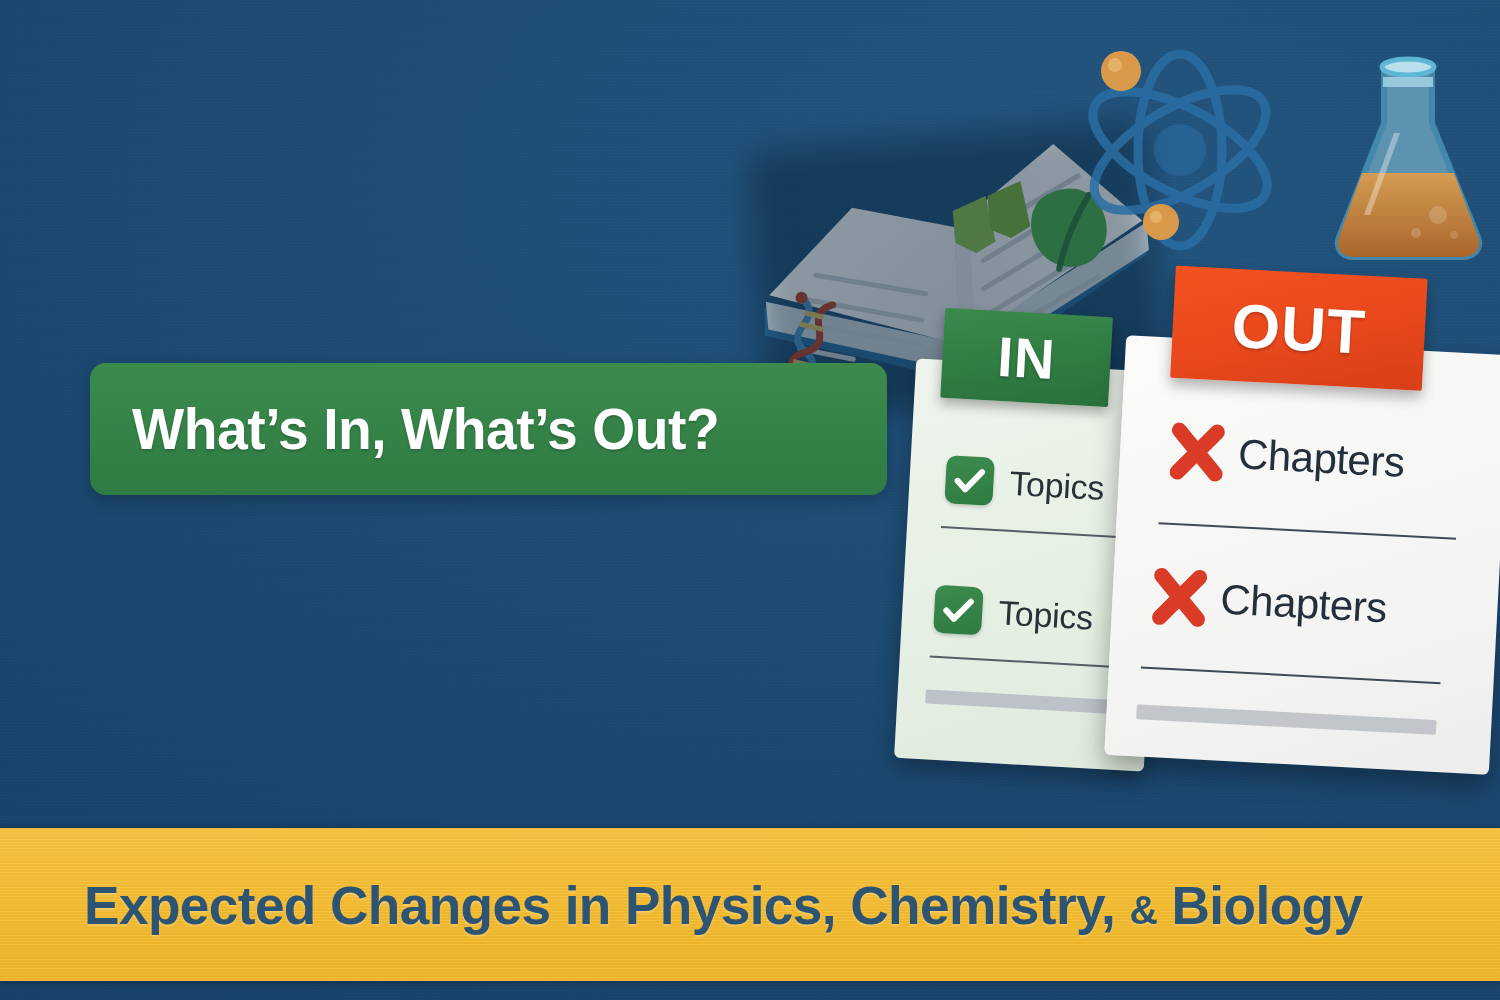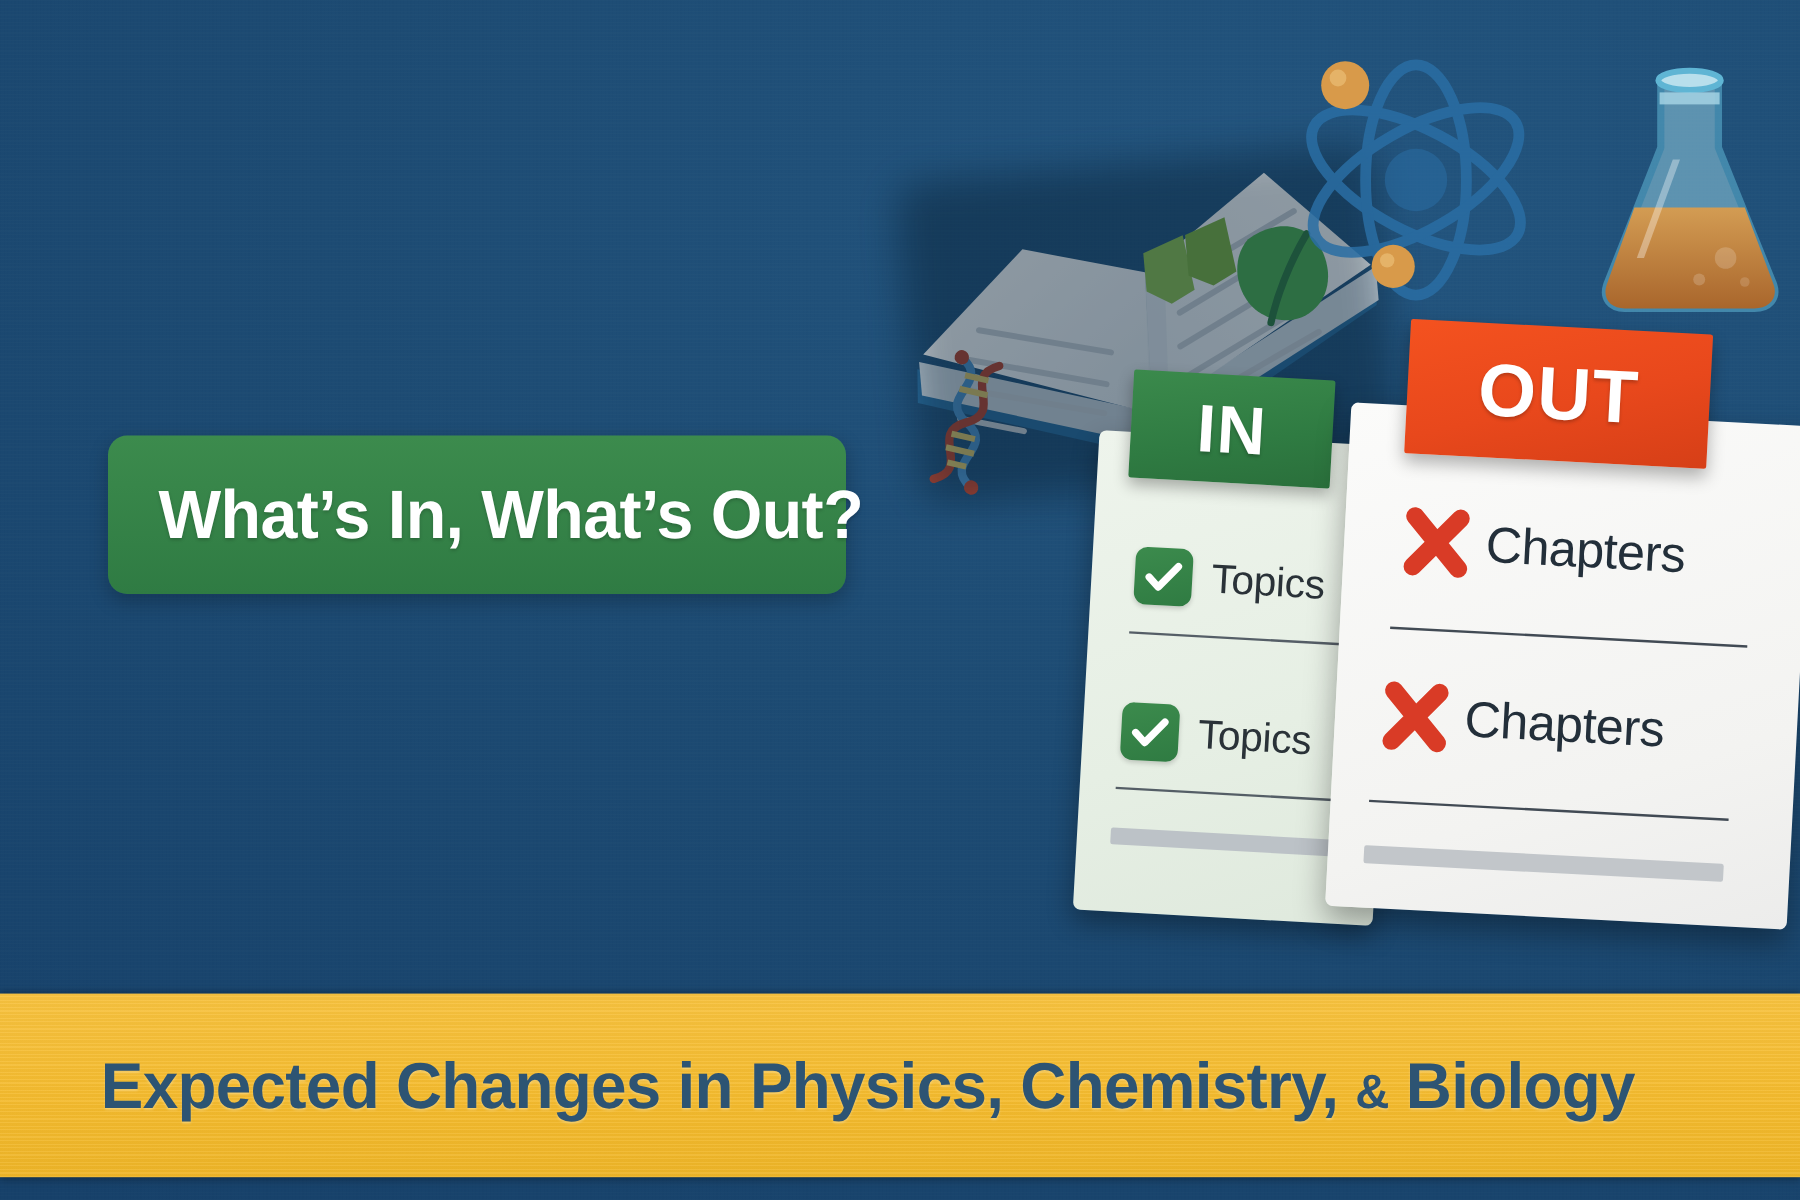--- a/index.html
+++ b/index.html
@@ -39,21 +39,21 @@
     white-space:nowrap;
   }
   .line2{
     font-size:96px;line-height:1.0;font-weight:800;color:#f6bd38;
     letter-spacing:-1px;margin-top:8px;
     text-shadow:0 3px 5px rgba(0,0,0,.28);
     transform:scaleX(.94);transform-origin:left center;
     white-space:nowrap;
   }
   .sub-box{
-    position:absolute;left:90px;top:363px;width:615px;height:132px;
+    position:absolute;left:90px;top:363px;width:797px;height:132px;
     background:linear-gradient(180deg,#3c8b4d 0%,#2f7b43 100%);
     border-radius:16px;
     box-shadow:0 6px 16px rgba(0,0,0,.22);
     display:flex;align-items:center;
   }
   .sub-text{
     color:#ffffff;font-size:57px;font-weight:700;letter-spacing:-.5px;
     margin-left:42px;white-space:nowrap;
     text-shadow:0 2px 3px rgba(0,0,0,.2);
     transform:scaleX(.97);transform-origin:left center;

